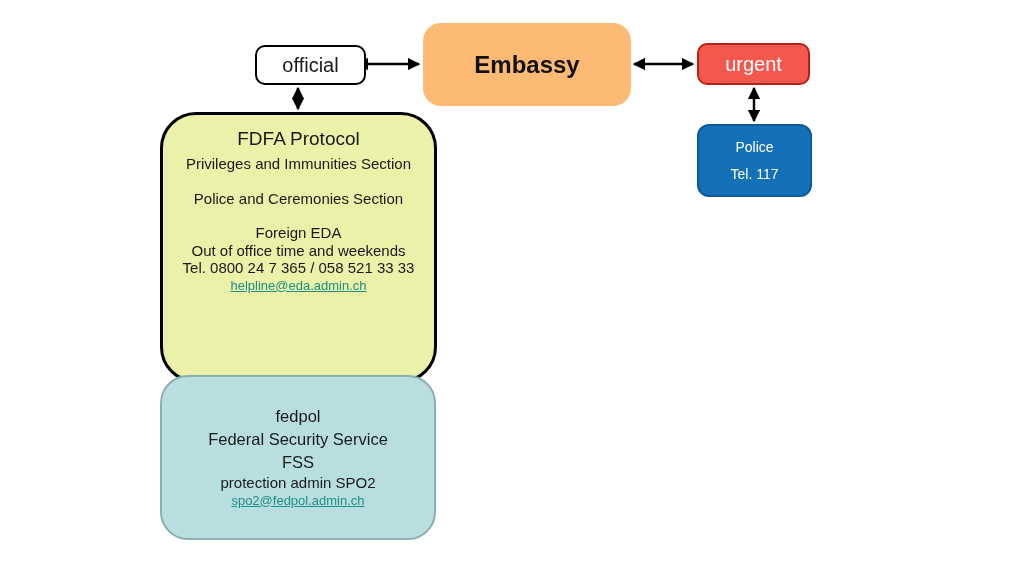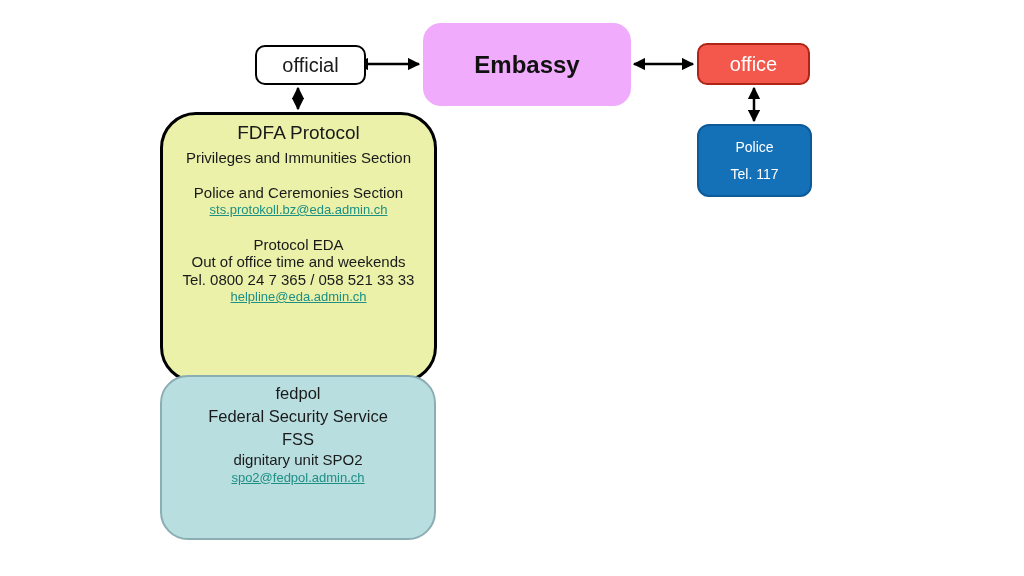--- a/index.html
+++ b/index.html
@@ -28,21 +28,21 @@
     left: 243px; top: 45px; width: 111px; height: 40px;
     background: #ffffff;
     border: 2.5px solid #000000;
     border-radius: 10px;
     font-size: 20px;
     color: #1a1a1a;
     margin-left: 12px;
   }
   .node-embassy {
     left: 423px; top: 23px; width: 208px; height: 83px;
-    background: #f0abfc;
+    background: #fdba74;
     border-radius: 18px;
     font-size: 24px;
     font-weight: bold;
     color: #111111;
   }
   .node-urgent {
     left: 697px; top: 43px; width: 113px; height: 42px;
     background: #F4574C;
     border: 2.5px solid #B02418;
     border-radius: 10px;
@@ -57,21 +57,21 @@
     font-size: 14px;
     color: #ffffff;
     line-height: 27px;
   }
   .node-fdfa {
     left: 160px; top: 112px; width: 277px; height: 271px;
     background: #EBF1A9;
     border: 3px solid #000000;
     border-radius: 36px;
     justify-content: flex-start;
-    padding-top: 7px;
+    padding-top: 13px;
     color: #1a1a1a;
   }
   .node-fdfa .box-title {
     font-size: 19px;
     margin-bottom: 5px;
   }
   .small-line {
     font-size: 15px;
     line-height: 17.5px;
   }
@@ -82,21 +82,21 @@
     color: #1D8F84;
     text-decoration: underline;
     cursor: pointer;
   }
   .node-fedpol {
     left: 160px; top: 375px; width: 276px; height: 165px;
     background: #B9DEE0;
     border: 2px solid #8BADB4;
     border-radius: 28px;
     justify-content: flex-start;
-    padding-top: 5px;
+    padding-top: 28px;
     color: #1a1a1a;
   }
   .node-fedpol .title-line {
     font-size: 16.5px;
     line-height: 23px;
   }
   .arrow-layer {
     position: absolute;
     left: 0; top: 0;
     width: 1024px;
@@ -124,47 +124,46 @@
 
   <div class="node node-official">
     <span>official</span>
   </div>
 
   <div class="node node-embassy">
     <span>Embassy</span>
   </div>
 
   <div class="node node-urgent">
-    <span>office</span>
+    <span>urgent</span>
   </div>
 
   <div class="node node-police">
     <div>Police</div>
     <div>Tel. 117</div>
   </div>
 
   <div class="node node-fdfa">
     <div class="box-title">FDFA Protocol</div>
 
     <div class="small-line">Privileges and Immunities Section</div>
 
     <div class="section-gap"></div>
 
     <div class="small-line">Police and Ceremonies Section</div>
-    <a class="email-link">sts.protokoll.bz@eda.admin.ch</a>
 
     <div class="section-gap"></div>
 
-    <div class="small-line">Protocol EDA</div>
+    <div class="small-line">Foreign EDA</div>
     <div class="small-line">Out of office time and weekends</div>
     <div class="small-line">Tel. 0800 24 7 365 / 058 521 33 33</div>
     <a class="email-link">helpline@eda.admin.ch</a>
   </div>
 
   <div class="node node-fedpol">
     <div class="title-line">fedpol</div>
     <div class="title-line">Federal Security Service</div>
     <div class="title-line">FSS</div>
-    <div class="small-line">dignitary unit SPO2</div>
+    <div class="small-line">protection admin SPO2</div>
     <a class="email-link">spo2@fedpol.admin.ch</a>
   </div>
 
 </div>
 
 </body></html>

